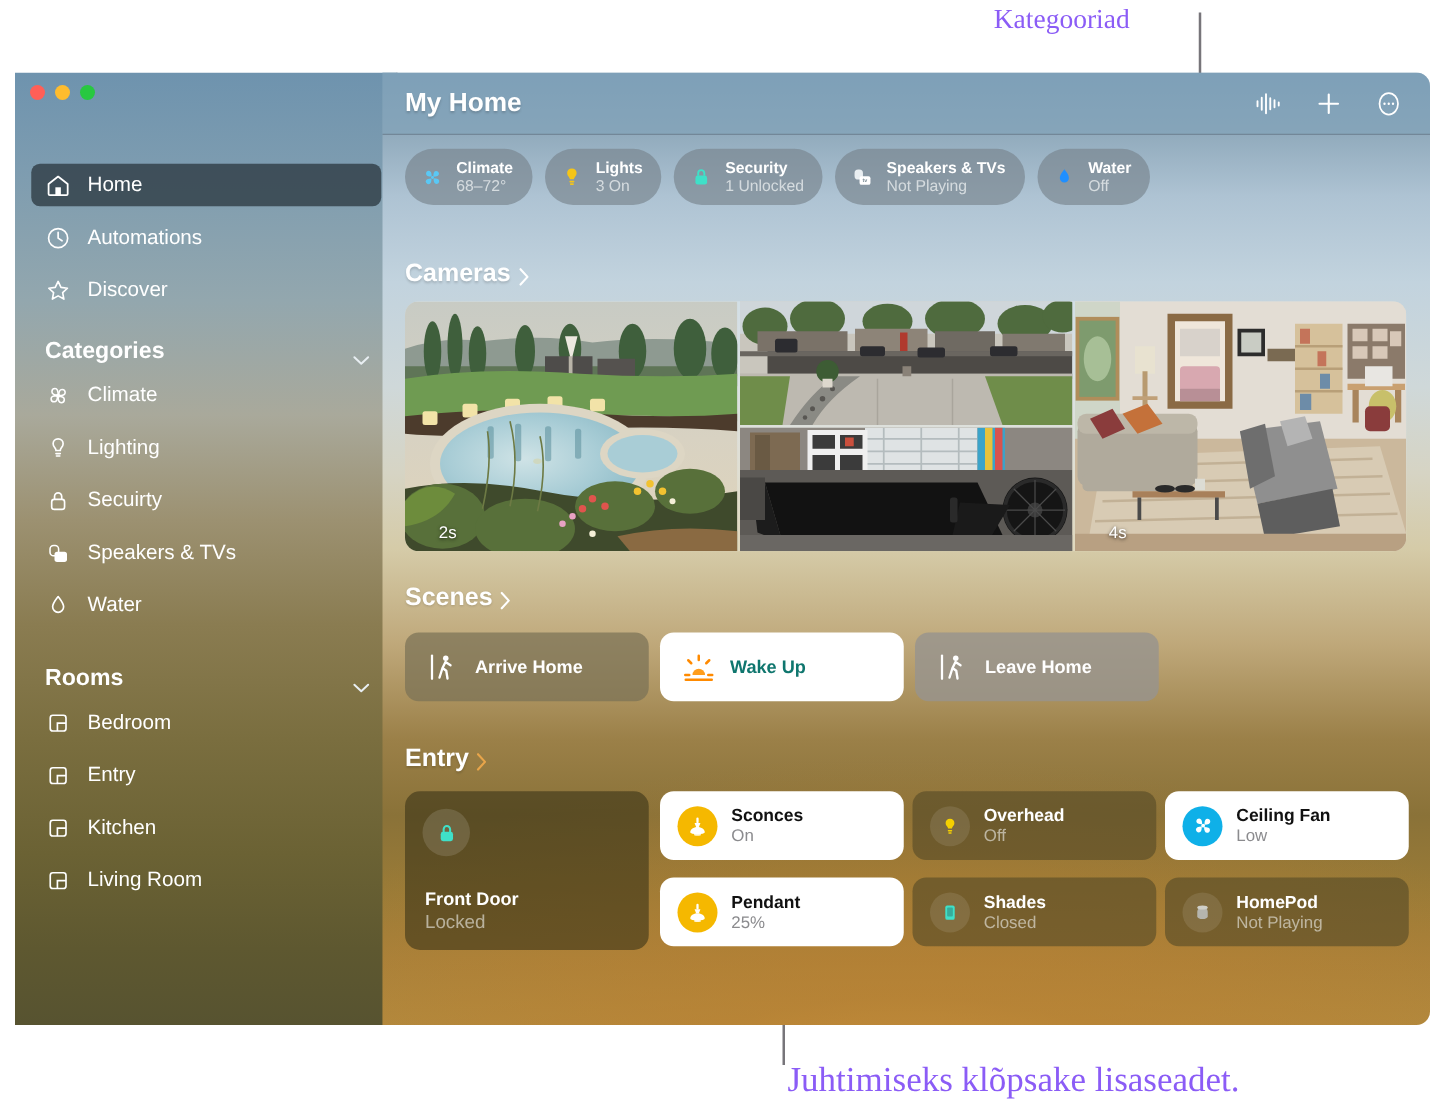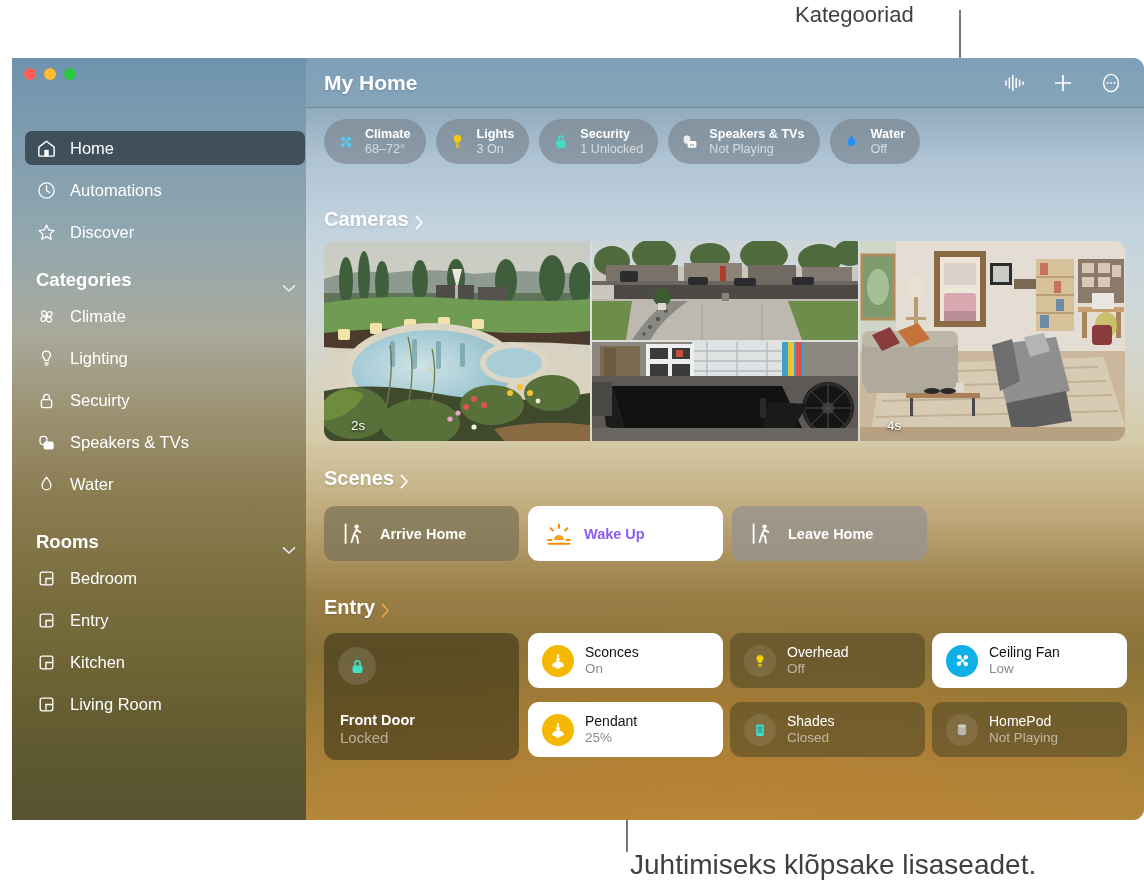--- a/index.html
+++ b/index.html
@@ -8,22 +8,22 @@
     background:#ffffff;
     font-family:"Liberation Sans", sans-serif;
     -webkit-font-smoothing:antialiased;
     overflow:hidden;
     position:relative;
   }
 
   
   .callout-text{
     position:absolute;
-    font-family:Liberation Sans, sans-serif;
-    color:#404040;
+    font-family:Liberation Serif, serif;
+    color:#8b5cf6;
     white-space:nowrap;
   }
   #callout-top{ left:795px; top:2px; font-size:22px; }
   #callout-bottom{ left:630px; top:849px; font-size:28px; }
   .leader{ position:absolute; background:#77757a; }
 
   
   #window{
     position:absolute;
     left:0px; top:58px;
@@ -161,21 +161,21 @@
   #scene-row{ position:absolute; left:18px; top:448px; display:flex; gap:9px; }
   .scene{
     width:195px;height:55px;border-radius:11px;
     display:flex;align-items:center;gap:12px;padding-left:18px;
     box-sizing:border-box;
   }
   .scene.dim{ background:rgba(122,113,86,.72); }
   .scene.dim2{ background:rgba(151,148,141,.82); }
   .scene.on{ background:#ffffff; }
   .scene-label{ font-size:14.5px;font-weight:bold;color:#fff; }
-  .scene.on .scene-label{ color:#8b5cf6; }
+  .scene.on .scene-label{ color:#0f766e; }
   .scene-ico{ width:26px;height:26px;display:flex;align-items:center;justify-content:center; }
 
   
   #entry-area{ position:absolute; left:18px; top:575px; width:800px; }
   #front-door{
     position:absolute;left:0;top:0;width:195px;height:127px;
     border-radius:12px;background:rgba(58,52,24,.60);
     box-sizing:border-box;padding:14px;
   }
   .fd-ico{
@@ -193,21 +193,21 @@
     box-sizing:border-box;
   }
   .tile.dim{ background:rgba(86,74,38,.62); }
   .tile.on{ background:#ffffff; }
   .tile-ico{
     width:32px;height:32px;border-radius:50%;flex:0 0 32px;
     display:flex;align-items:center;justify-content:center;
   }
   .tile-ico.dimbg{ background:rgba(255,255,255,.10); }
   .tile-txt{ display:flex;flex-direction:column;line-height:1.2; }
-  .tile-title{ font-size:14px;font-weight:normal;color:#fff; }
+  .tile-title{ font-size:14px;font-weight:bold;color:#fff; }
   .tile-sub{ font-size:13.5px;color:rgba(235,235,230,.62); }
   .tile.on .tile-title{ color:#111; }
   .tile.on .tile-sub{ color:#8b8b8e; }
 </style>
 </head>
 <body>
 
 <div class="callout-text" id="callout-top">Kategooriad</div>
 <div class="leader" style="left:959px;top:10px;width:2px;height:148px;"></div>
 <div class="leader" style="left:942px;top:156px;width:19px;height:2px;"></div>

